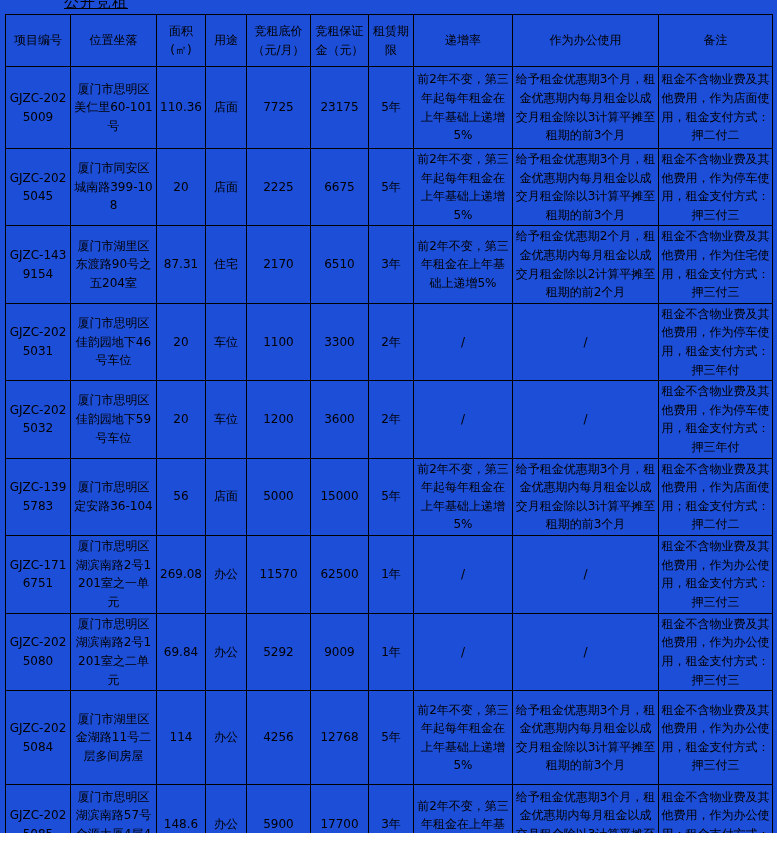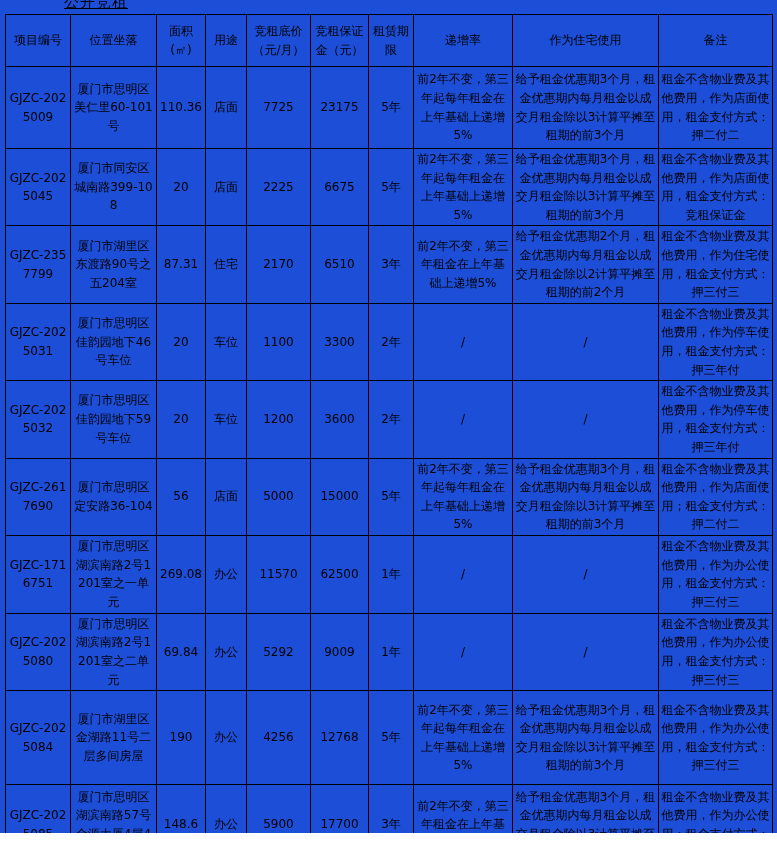--- a/index.html
+++ b/index.html
@@ -73,21 +73,21 @@
     <thead>
       <tr>
         <th>项目编号</th>
         <th>位置坐落</th>
         <th>面积(㎡)</th>
         <th>用途</th>
         <th>竞租底价（元/月）</th>
         <th>竞租保证金（元）</th>
         <th>租赁期限</th>
         <th>递增率</th>
-        <th>作为住宅使用</th>
+        <th>作为办公使用</th>
         <th>备注</th>
       </tr>
     </thead>
     <tbody>
         <tr>
       <td>GJZC-2025009</td>
       <td>厦门市思明区美仁里60-101号</td>
       <td>110.36</td>
       <td>店面</td>
       <td>7725</td>
@@ -100,24 +100,24 @@
         <tr>
       <td>GJZC-2025045</td>
       <td>厦门市同安区城南路399-108</td>
       <td>20</td>
       <td>店面</td>
       <td>2225</td>
       <td>6675</td>
       <td>5年</td>
       <td>前2年不变，第三年起每年租金在上年基础上递增5%</td>
       <td>给予租金优惠期3个月，租金优惠期内每月租金以成交月租金除以3计算平摊至租期的前3个月</td>
-      <td>租金不含物业费及其他费用，作为店面使用，租金支付方式：竞租保证金</td>
-    </tr>
-        <tr>
-      <td>GJZC-2357799</td>
+      <td>租金不含物业费及其他费用，作为停车使用，租金支付方式：押三付三</td>
+    </tr>
+        <tr>
+      <td>GJZC-1439154</td>
       <td>厦门市湖里区东渡路90号之五204室</td>
       <td>87.31</td>
       <td>住宅</td>
       <td>2170</td>
       <td>6510</td>
       <td>3年</td>
       <td>前2年不变，第三年租金在上年基础上递增5%</td>
       <td>给予租金优惠期2个月，租金优惠期内每月租金以成交月租金除以2计算平摊至租期的前2个月</td>
       <td>租金不含物业费及其他费用，作为住宅使用，租金支付方式：押三付三</td>
     </tr>
@@ -139,21 +139,21 @@
       <td>20</td>
       <td>车位</td>
       <td>1200</td>
       <td>3600</td>
       <td>2年</td>
       <td>/</td>
       <td>/</td>
       <td>租金不含物业费及其他费用，作为停车使用，租金支付方式：押三年付</td>
     </tr>
         <tr>
-      <td>GJZC-2617690</td>
+      <td>GJZC-1395783</td>
       <td>厦门市思明区定安路36-104</td>
       <td>56</td>
       <td>店面</td>
       <td>5000</td>
       <td>15000</td>
       <td>5年</td>
       <td>前2年不变，第三年起每年租金在上年基础上递增5%</td>
       <td>给予租金优惠期3个月，租金优惠期内每月租金以成交月租金除以3计算平摊至租期的前3个月</td>
       <td>租金不含物业费及其他费用，作为店面使用；租金支付方式：押二付二</td>
     </tr>
@@ -177,21 +177,21 @@
       <td>5292</td>
       <td>9009</td>
       <td>1年</td>
       <td>/</td>
       <td>/</td>
       <td>租金不含物业费及其他费用，作为办公使用，租金支付方式：押三付三</td>
     </tr>
         <tr>
       <td>GJZC-2025084</td>
       <td>厦门市湖里区金湖路11号二层多间房屋</td>
-      <td>190</td>
+      <td>114</td>
       <td>办公</td>
       <td>4256</td>
       <td>12768</td>
       <td>5年</td>
       <td>前2年不变，第三年起每年租金在上年基础上递增5%</td>
       <td>给予租金优惠期3个月，租金优惠期内每月租金以成交月租金除以3计算平摊至租期的前3个月</td>
       <td>租金不含物业费及其他费用，作为办公使用，租金支付方式：押三付三</td>
     </tr>
         <tr>
       <td>GJZC-2025085</td>

